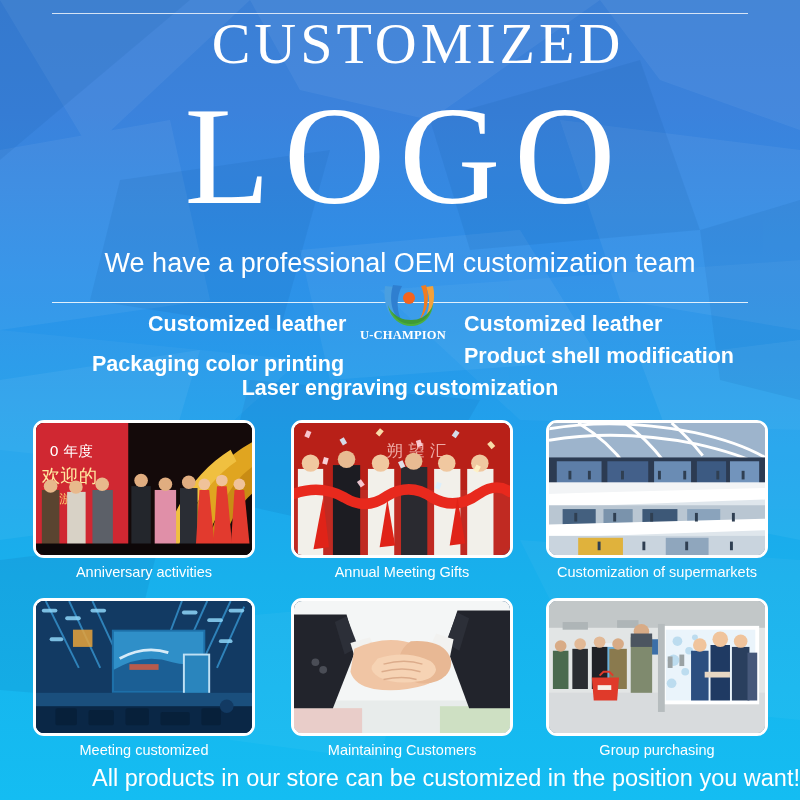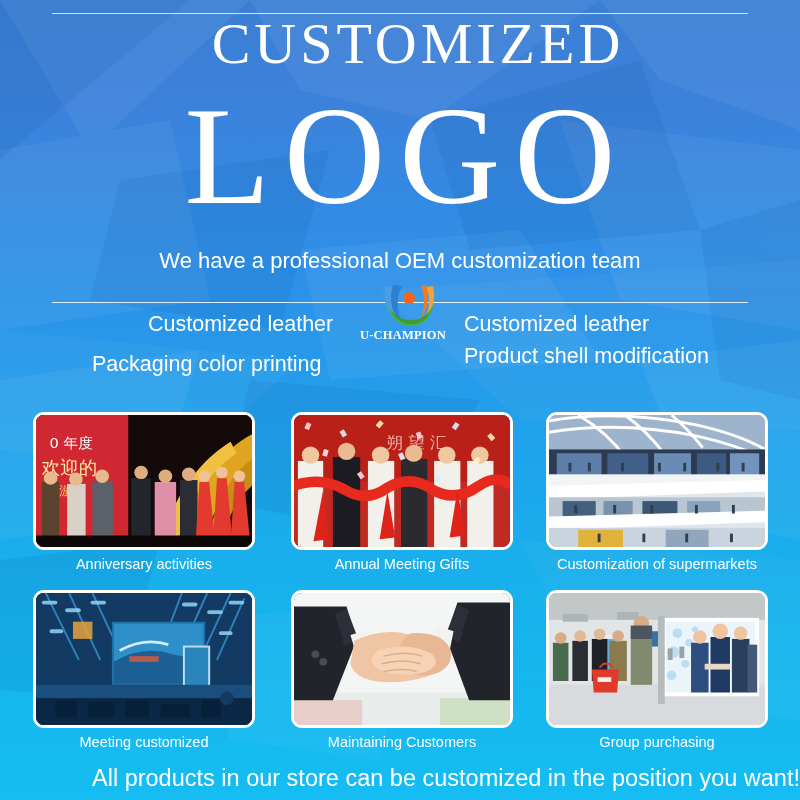--- a/index.html
+++ b/index.html
@@ -60,31 +60,31 @@
     font-family:"Liberation Serif", serif;
     font-size:140px;
     line-height:1;
     letter-spacing:14px;
     color:#ffffff;
     text-indent:14px;
   }
   .tagline {
     position:absolute; top:248px; left:0; right:0;
     text-align:center;
-    font-size:22px;
+    font-size:27px;
     color:#ffffff;
   }
 
   
   .services { position:absolute; top:305px; left:0; width:800px; height:100px; }
   .svc {
     position:absolute;
     color:#ffffff;
     font-size:21.5px;
-    font-weight:normal;
+    font-weight:bold;
     white-space:nowrap;
   }
   .svc.l1 { top:7px;  left:148px; }
   .svc.l2 { top:39px; left:92px;margin-top:8px;  }
   .svc.r1 { top:7px;  left:464px; }
   .svc.r2 { top:39px; left:464px; }
   .svc.c  { top:71px; left:0; width:800px; text-align:center; }
 
   
   .brand {
@@ -106,21 +106,21 @@
 
   
   .grid {
     position:absolute;
     top:412px; left:33px;
     width:737px;
   }
   .row { position:relative; height:178px; }
   .cell {
     position:absolute;
-    width:222px; height:138px;
+    width:222px; height:138px;margin-top:8px;
   }
   .cell.c0 { left:0px; }
   .cell.c1 { left:258px; }
   .cell.c2 { left:513px; }
   .thumb {
     width:222px; height:138px;
     border:3px solid #ffffff;
     border-radius:11px;
     overflow:hidden;
     position:relative;
@@ -186,20 +186,21 @@
 
   <div class="tagline">We have a professional OEM customization team</div>
 
   <div class="rule mid"></div>
 
   <div class="services">
     <div class="svc l1">Customized leather</div>
     <div class="svc l2">Packaging color printing</div>
     <div class="svc r1">Customized leather</div>
     <div class="svc r2">Product shell modification</div>
+    <div class="svc c">Laser engraving customization</div>
   </div>
 
   <div class="brand">
     <svg width="58" height="44" viewBox="0 0 58 44">
       <path d="M4 3 C2 18 6 33 18 39 C10 30 9 16 14 4 Z" fill="#4a9fe0"></path>
       <path d="M12 2 C8 16 10 31 22 40 C15 29 15 14 21 3 Z" fill="#2f7fd0"></path>
       <path d="M52 3 C55 16 52 29 42 38 C49 28 50 15 45 4 Z" fill="#f4a13a"></path>
       <path d="M45 2 C49 15 47 29 37 39 C44 29 45 14 40 3 Z" fill="#f07c21"></path>
       <path d="M7 22 C9 36 20 43 30 43 C41 43 51 35 52 21
                C48 33 40 38 30 38 C20 38 11 33 7 22 Z" fill="#4caf3e"></path>

